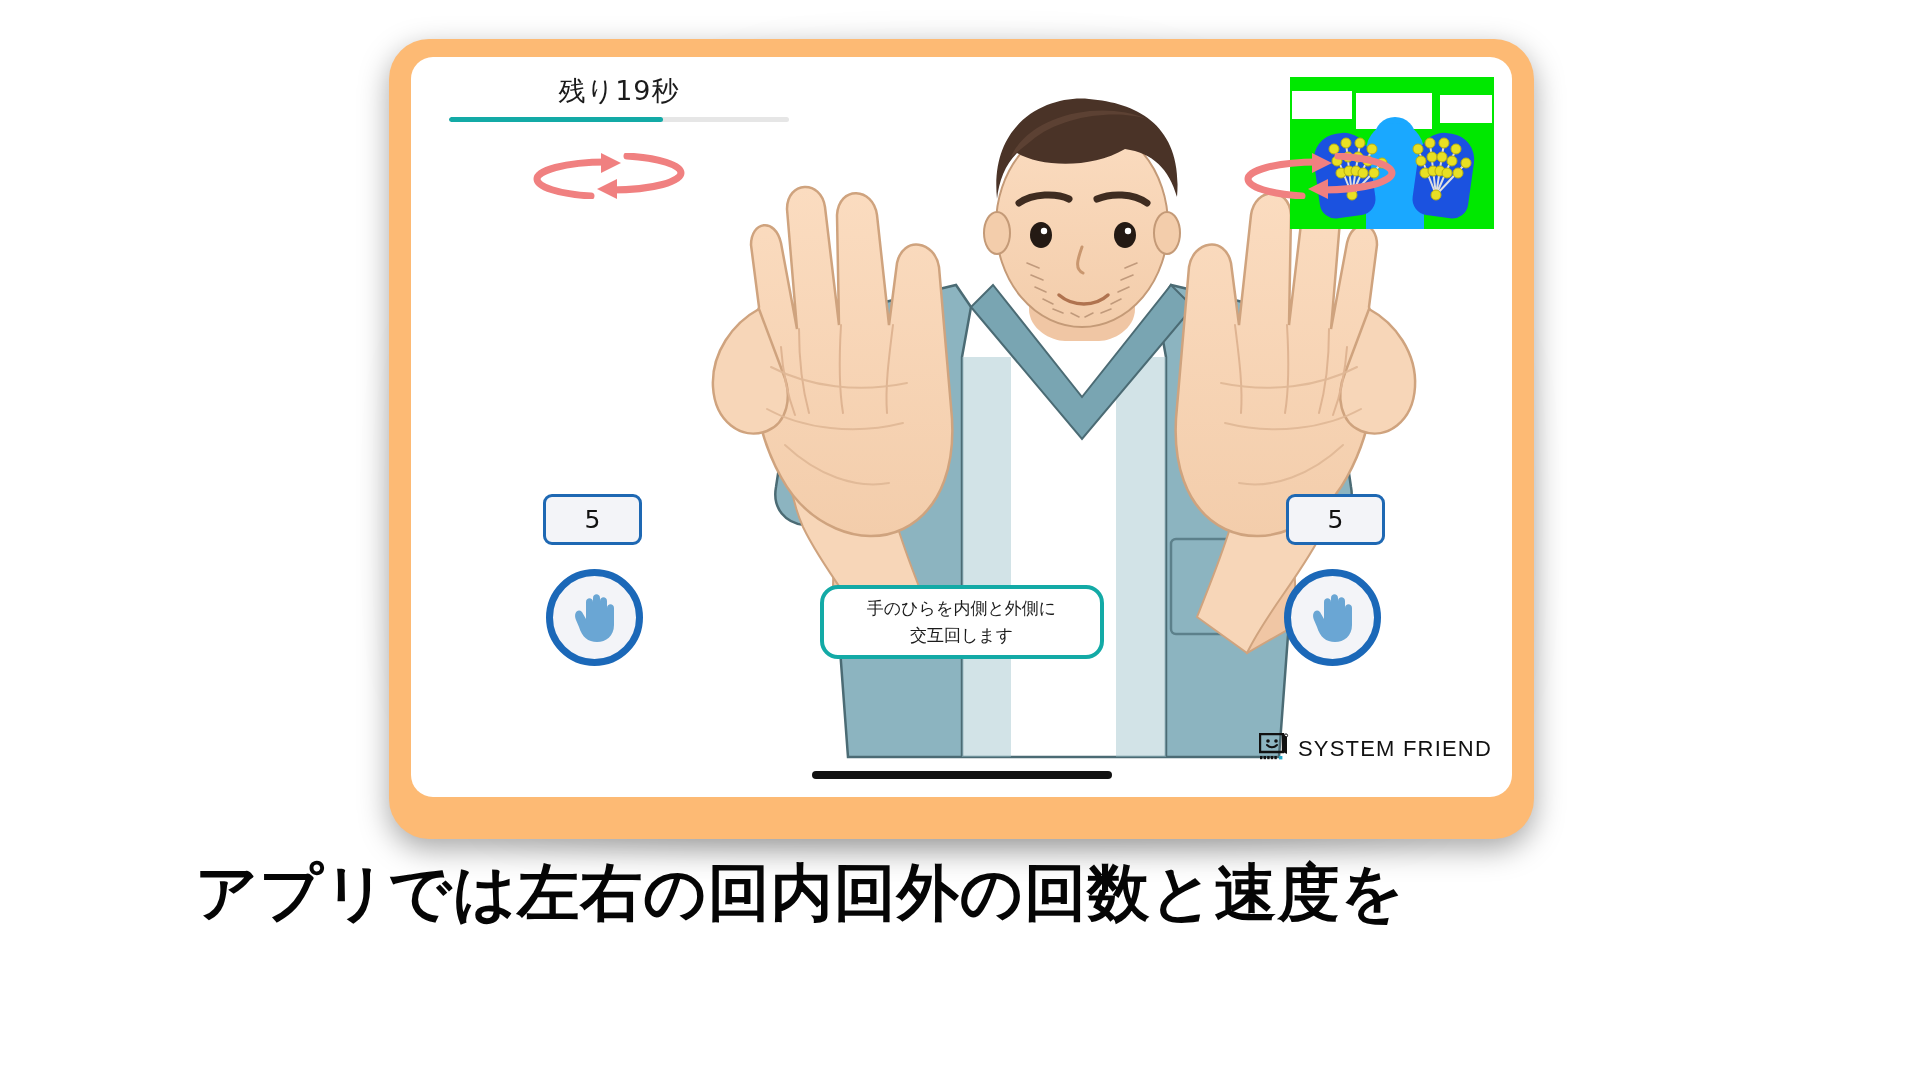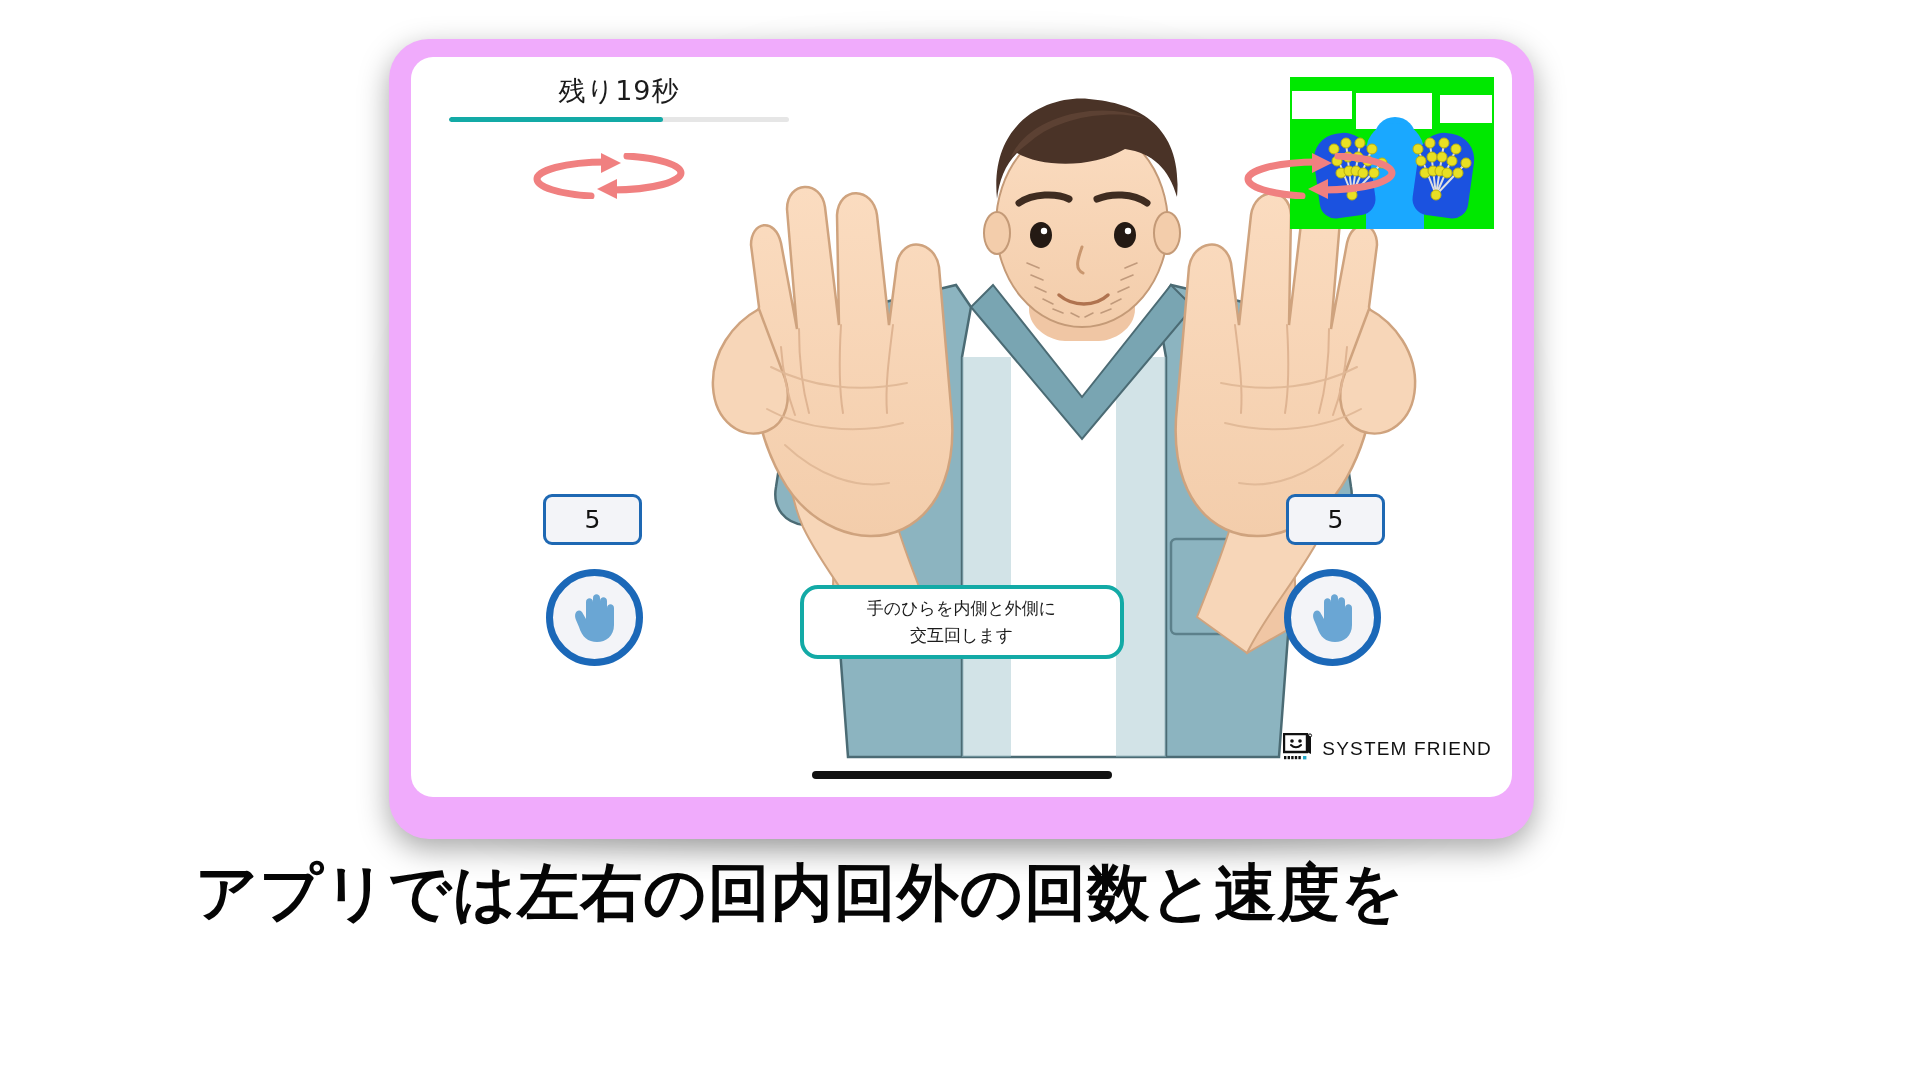--- a/index.html
+++ b/index.html
@@ -25,21 +25,21 @@
     border-radius: 42px;
     background: radial-gradient(ellipse at 50% 60%, rgba(0,0,0,0.22) 0%, rgba(0,0,0,0.10) 55%, rgba(0,0,0,0) 75%);
     filter: blur(18px);
   }
   .tablet {
     position: absolute;
     left: 389px;
     top: 39px;
     width: 1145px;
     height: 800px;
-    background: #f0abfc;
+    background: #fdba74;
     border-radius: 40px;
     box-shadow: 0 10px 30px rgba(0,0,0,0.35);
   }
   .tablet-screen {
     position: absolute;
     left: 22px;
     top: 18px;
     width: 1101px;
     height: 740px;
     background: #ffffff;
@@ -172,21 +172,21 @@
   }
   .hand-btn.left { left: 135px; top: 512px; }
   .hand-btn.right { right: 131px; top: 512px; }
 
   
   .instruction {
     position: absolute;
     left: 50%;
     transform: translateX(-50%);
     top: 528px;
-    width: 324px;
+    width: 284px;
     min-height: 74px;
     background: #ffffff;
     border: 4px solid #13aaa6;
     border-radius: 18px;
     display: flex;
     flex-direction: column;
     align-items: center;
     justify-content: flex-end;
     padding: 6px 10px;
     box-sizing: border-box;
@@ -202,21 +202,21 @@
   
   .logo {
     position: absolute;
     right: 20px;
     bottom: 32px;
     display: flex;
     align-items: center;
     gap: 9px;
   }
   .logo-text {
-    font-size: 19px;
+    font-size: 22px;
     color: #111111;
     letter-spacing: 1.2px;
     font-family: "Liberation Sans", sans-serif;
   }
 
   
   .caption {
     position: absolute;
     left: 0;
     top: 855px;

